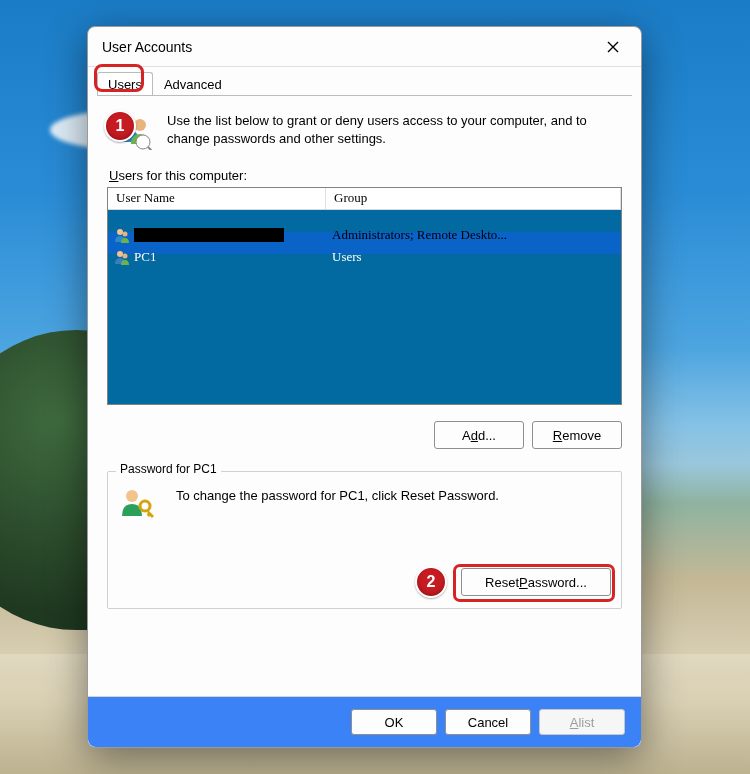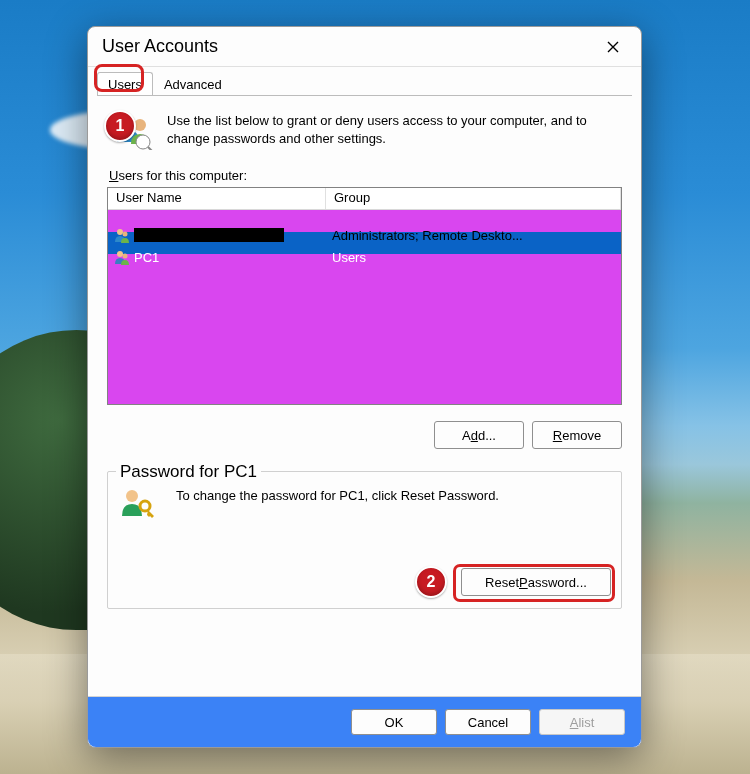--- a/index.html
+++ b/index.html
@@ -49,21 +49,21 @@
     flex-direction: column;
   }
   
   .titlebar {
     height: 40px;
     display: flex;
     align-items: center;
     padding: 0 6px 0 14px;
     border-bottom: 1px solid #e0e0e0;
   }
-  .titlebar .title { flex: 1; font-size: 18px; }
+  .titlebar .title { flex: 1; font-size: 14px; }
   .close-btn {
     width: 44px; height: 30px;
     display: flex; align-items: center; justify-content: center;
     border-radius: 4px;
   }
   .close-btn svg { width: 12px; height: 12px; }
 
   
   .tabstrip {
     display: flex;
@@ -117,25 +117,26 @@
     position: relative;
     flex-shrink: 0;
   }
   .intro-text { font-size: 13px; line-height: 1.35; padding-top: 2px; }
 
   .list-label { margin: 0 0 4px 2px; font-size: 13px; }
   .list-label .ul { text-decoration: underline; }
 
   .listview {
     border: 1px solid #828282;
-    background: #d946ef;
+    background: #0369a1;
     height: 218px;
     display: flex;
     flex-direction: column;
     overflow: hidden;
+    font-family: Liberation Serif, serif;
   }
   .lv-head {
     display: flex;
     height: 22px;
     background: #fff;
     border-bottom: 1px solid #d8d8d8;
   }
   .lv-col {
     padding: 2px 8px;
     font-size: 13px;
@@ -192,21 +193,21 @@
     margin-top: 22px;
     padding: 14px 12px 14px 12px;
     position: relative;
     height: 138px;
   }
   .groupbox-title {
     position: absolute;
     top: -10px; left: 8px;
     background: #fdfdfd;
     padding: 0 4px;
-    font-size: 17px;
+    font-size: 12px;
   }
   .group-inner { display: flex; gap: 20px; }
   .group-icon { width: 36px; height: 36px; flex-shrink: 0; }
   .group-text { font-size: 13px; padding-top: 2px; }
   .group-action {
     position: absolute;
     right: 10px; bottom: 10px;
     display: flex; align-items: center; gap: 14px;
   }
   .rp-btn {

